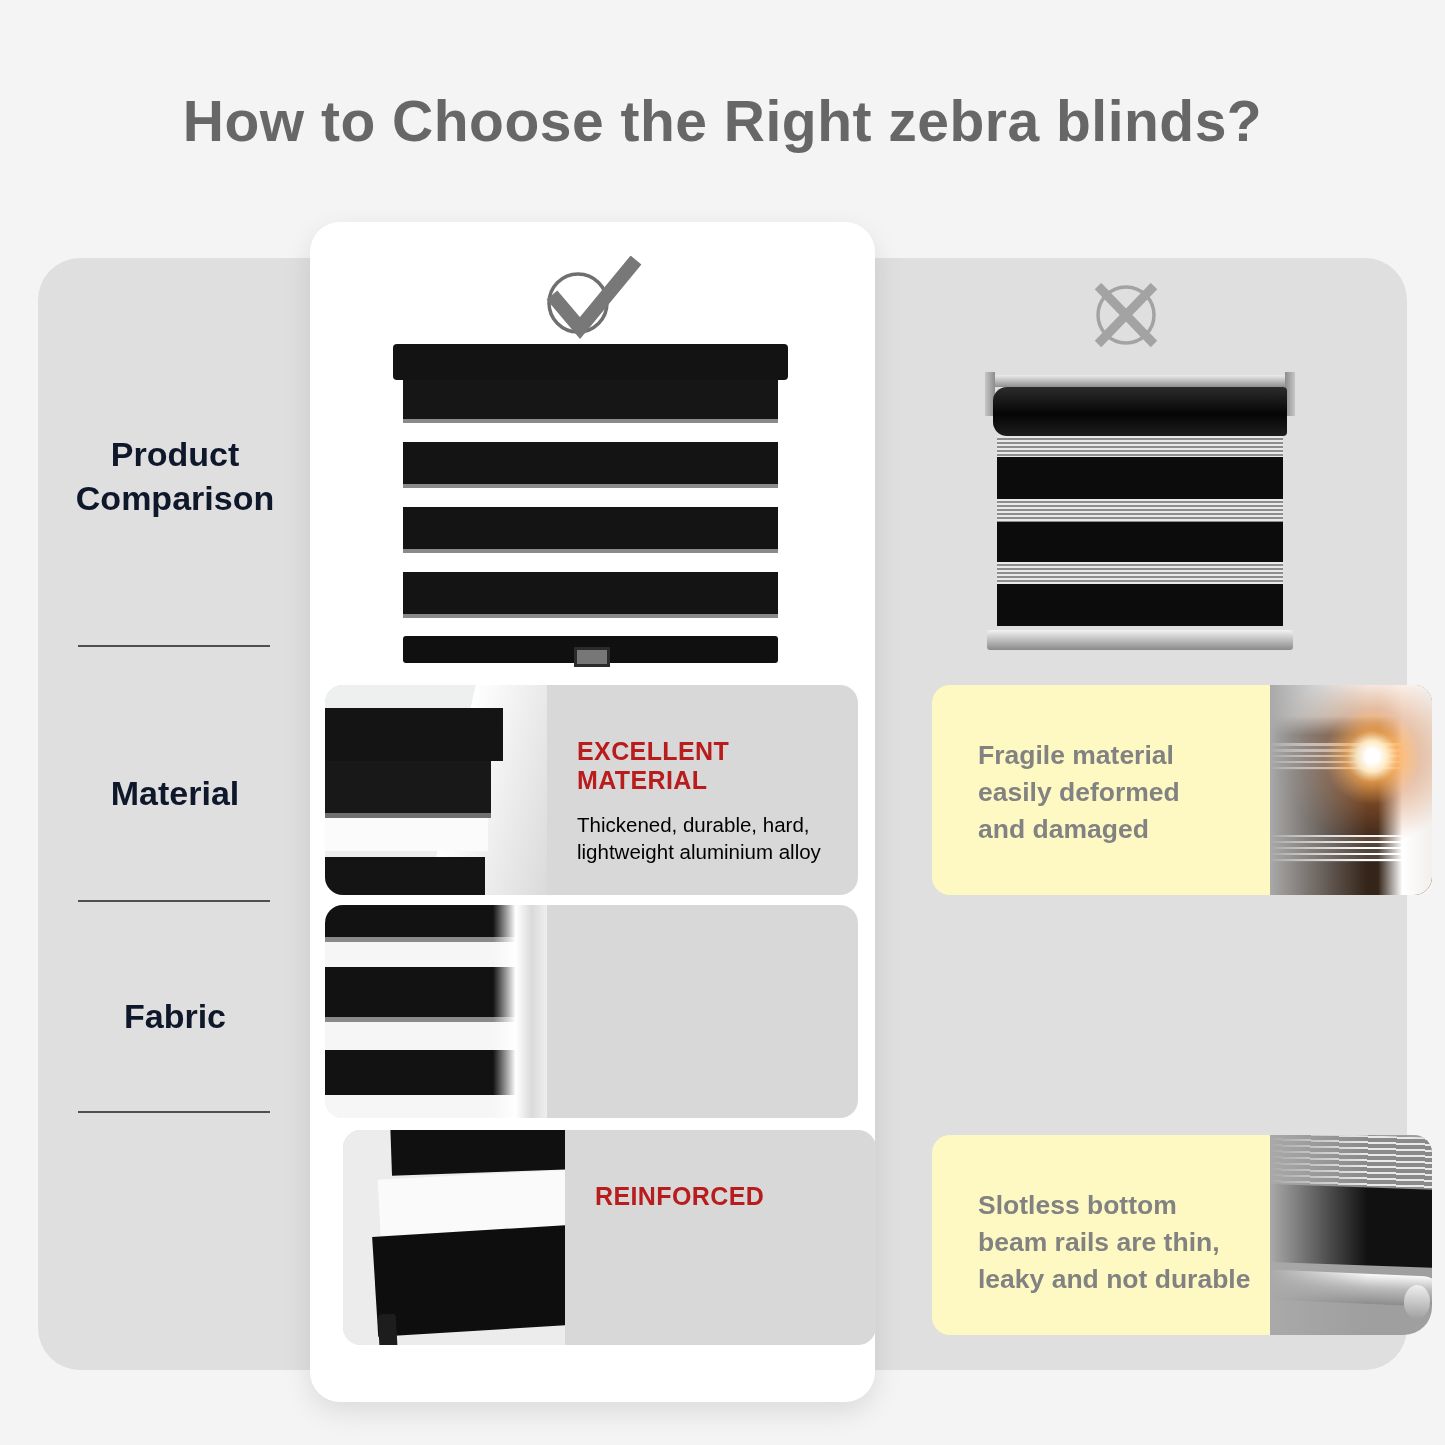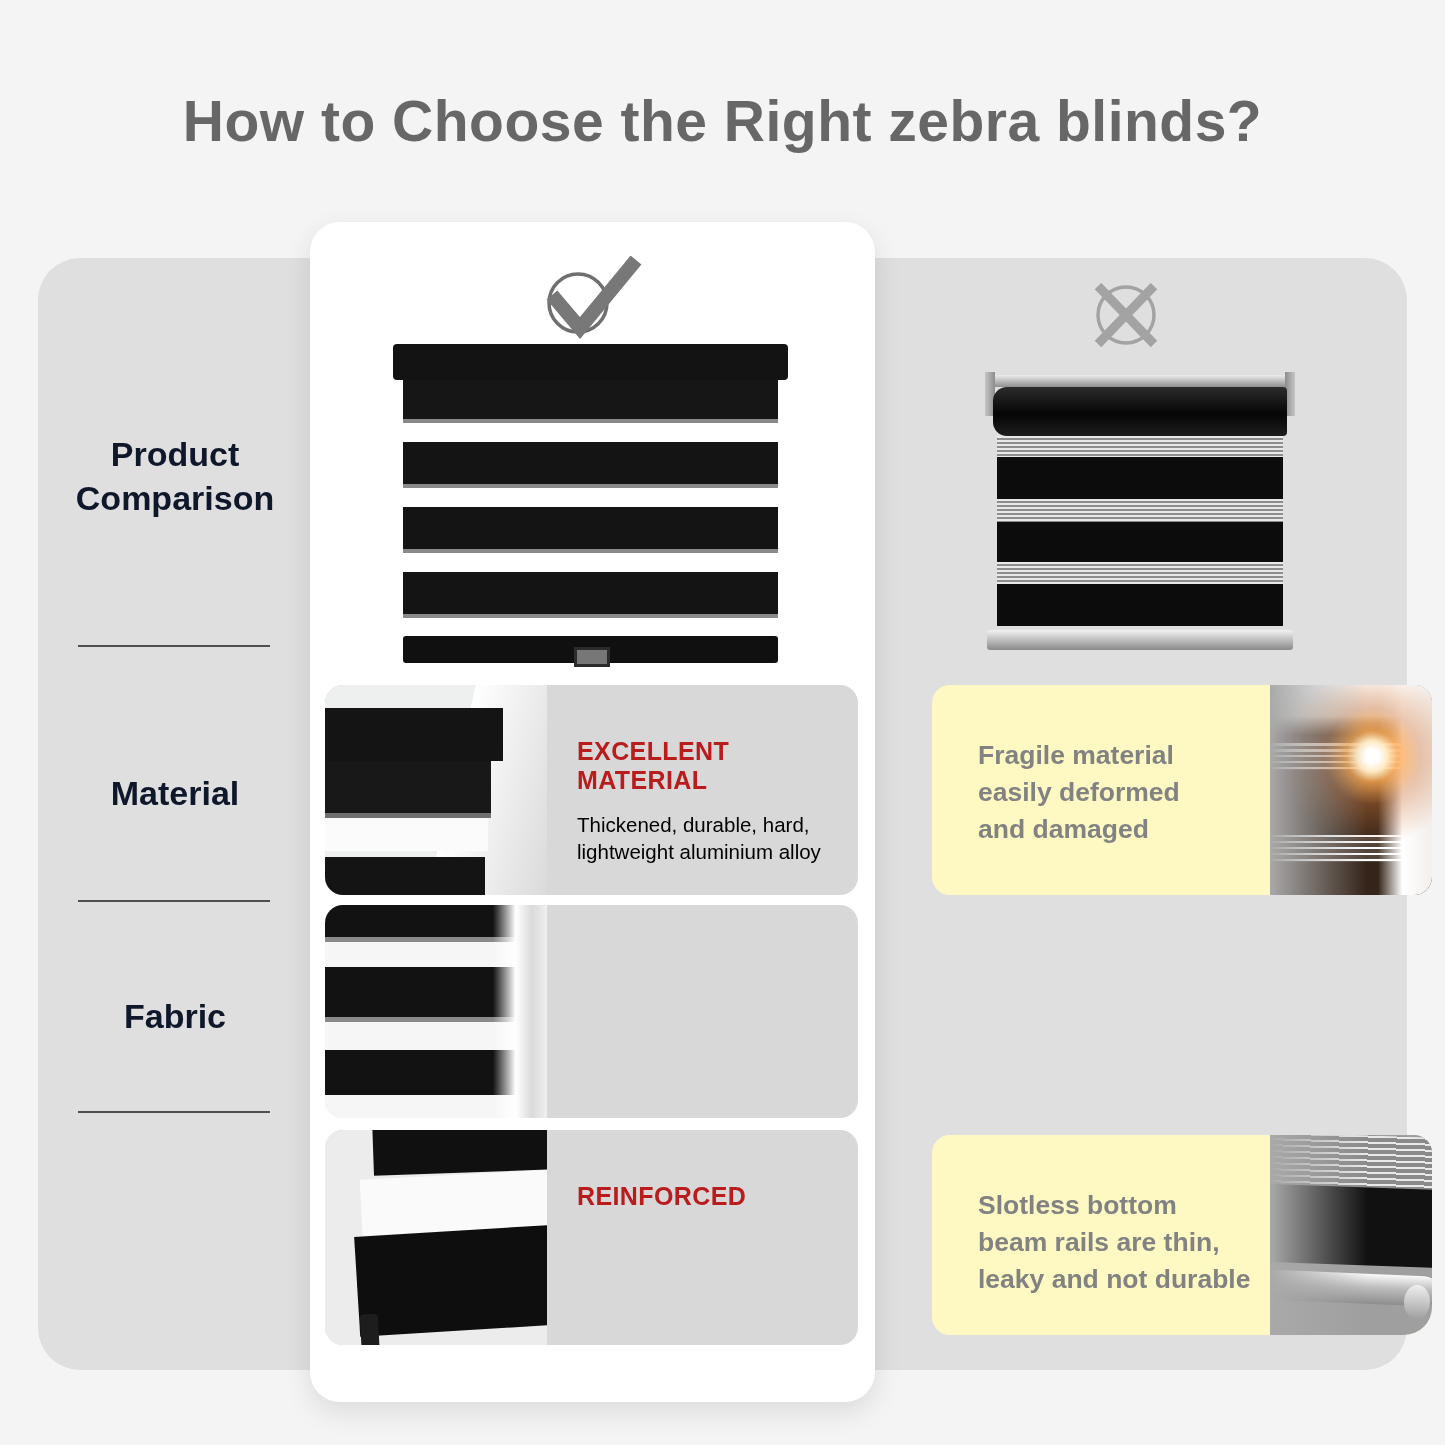--- a/index.html
+++ b/index.html
@@ -49,21 +49,21 @@
   .bb-sheer{background:repeating-linear-gradient(180deg,#e9e9e9 0 2px,#8d8d8d 2px 4px);}
   .bb-black{background:#0c0c0c;}
   .bs1{top:0;height:21px;} .bk1{top:21px;height:42px;} .bs2{top:63px;height:23px;}
   .bk2{top:86px;height:40px;} .bs3{top:126px;height:22px;} .bk3{top:148px;height:42px;}
   .bb-railbot{left:2px;top:258px;width:306px;height:20px;border-radius:3px;
               background:linear-gradient(180deg,#f2f2f2,#8a8a8a);}
 
   
   .m-row{position:absolute;left:325px;width:533px;border-radius:18px;background:#d8d8d8;
          overflow:hidden;display:flex;}
-  .m-row-0{top:685px;height:210px;} .m-row-1{top:905px;height:213px;} .m-row-2{top:1130px;height:215px;}
+  .m-row-0{top:685px;height:210px;} .m-row-1{top:905px;height:213px;} .m-row-2{top:1130px;height:215px;margin-left:18px;}
   .m-photo{position:relative;flex:none;width:222px;overflow:hidden;}
   .m-photo div{position:absolute;}
   .m-text{flex:1;padding:52px 30px 0 30px;}
   .m-heading{font-size:25px;font-weight:700;color:#b91c1c;letter-spacing:.4px;margin:0 0 16px 0;}
   .m-body{font-size:20.5px;color:#000000;line-height:1.32;white-space:pre-line;}
 
   
   .mp{background:#eef0f0;}
   .mp-mold{right:-34px;top:-50px;width:130px;height:330px;background:linear-gradient(90deg,#ffffff,#d6d6d6);transform:rotate(13deg);}
   .mp-header{left:0;top:23px;width:178px;height:53px;background:#141414;}

